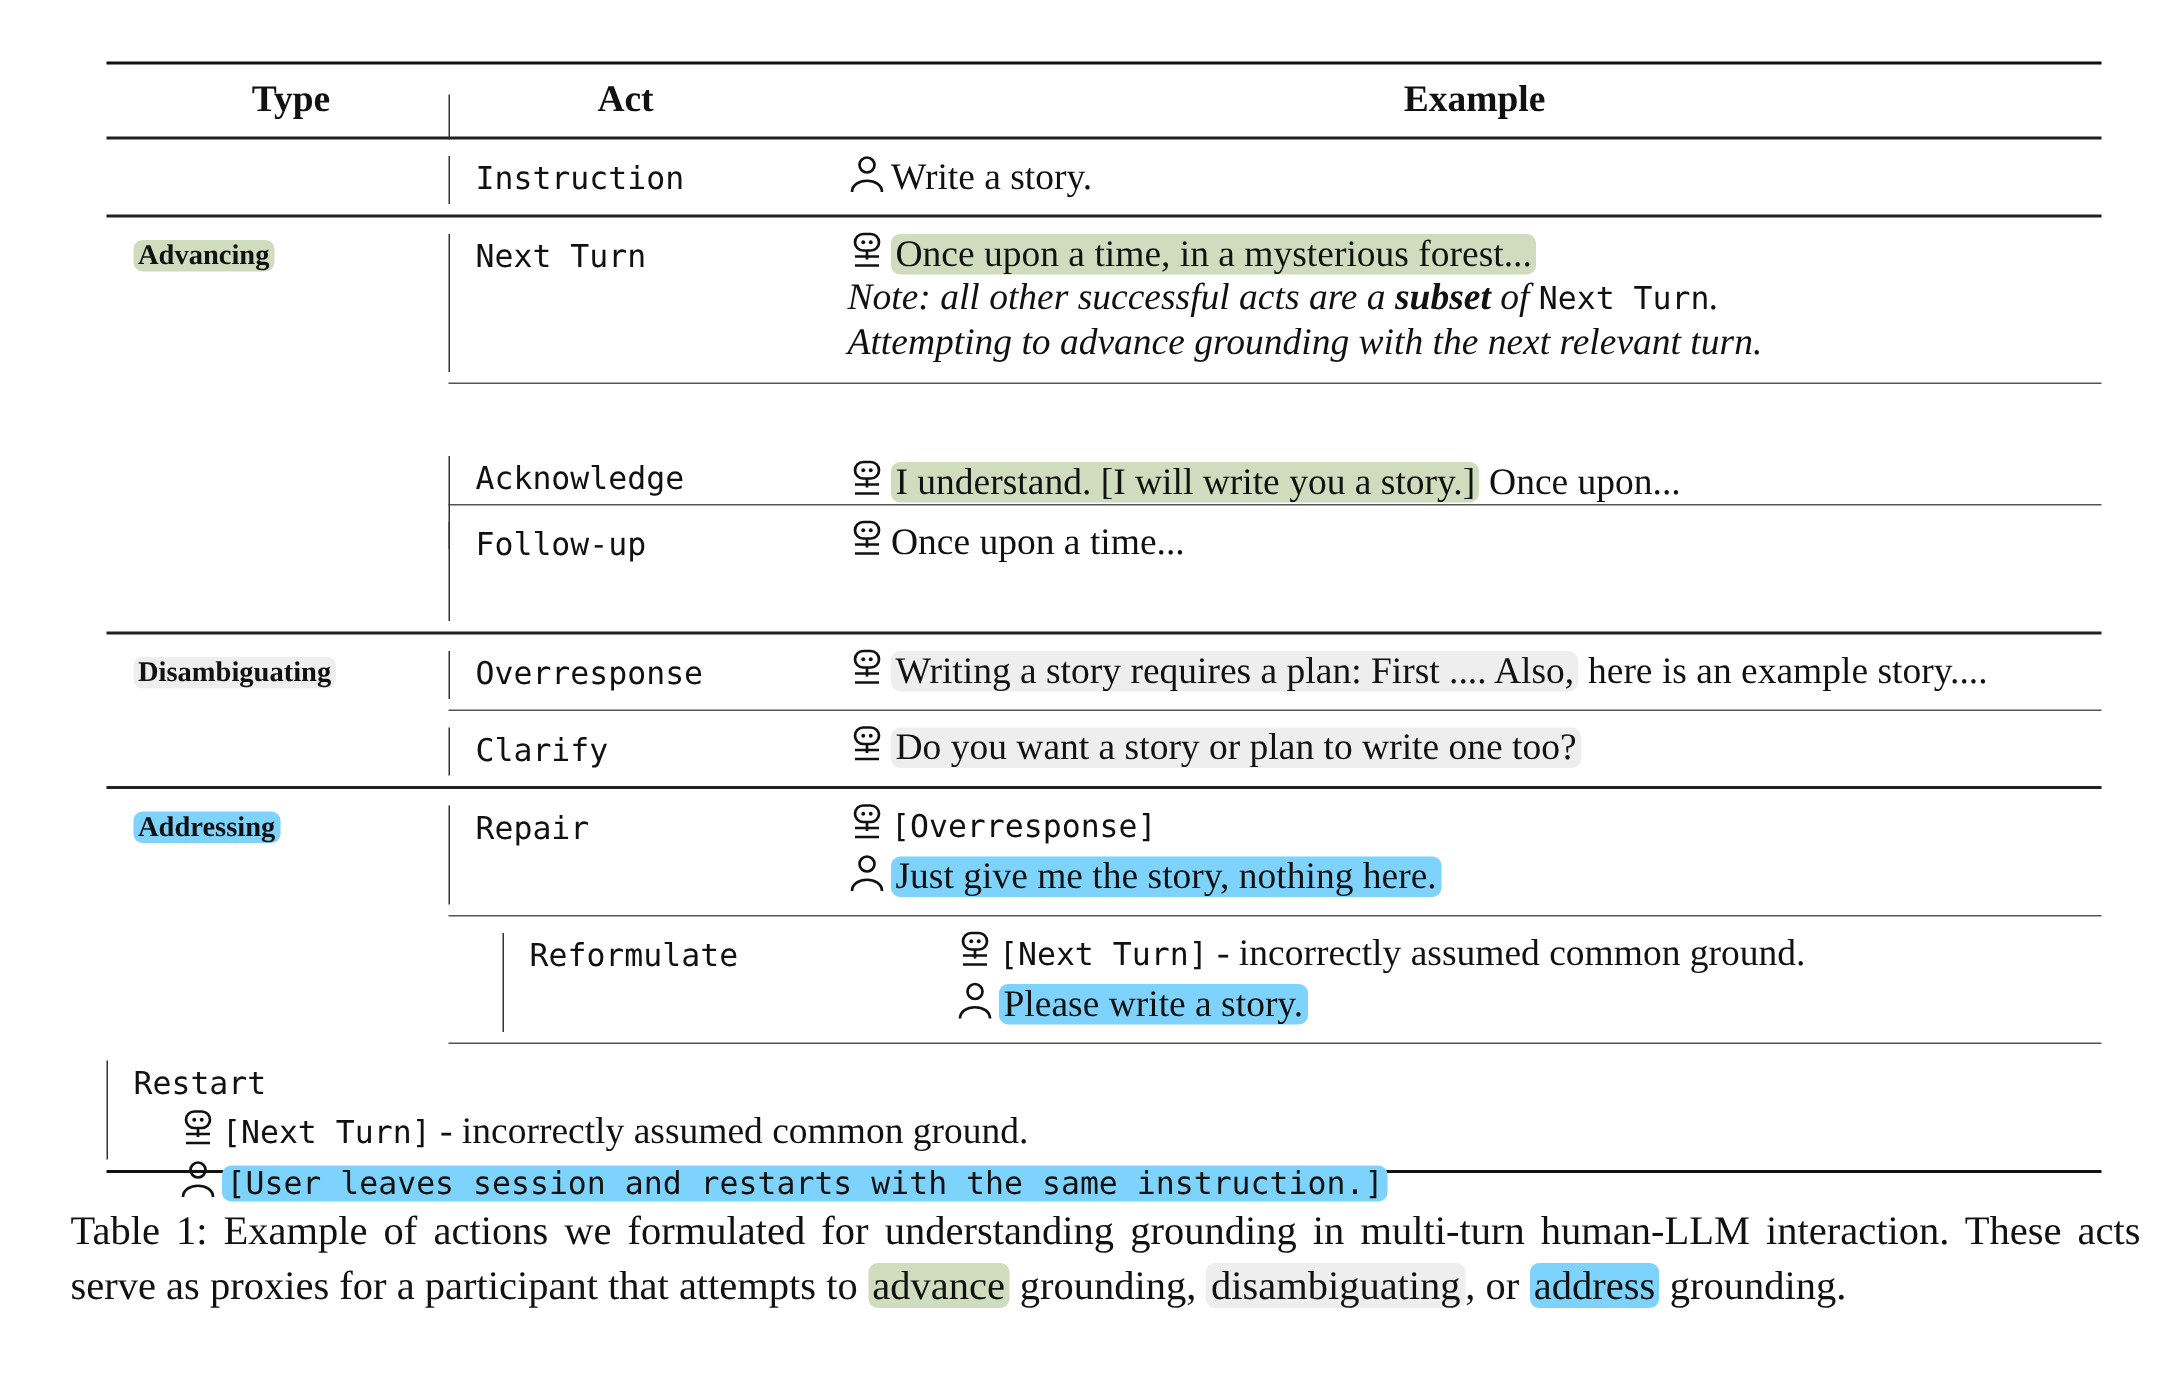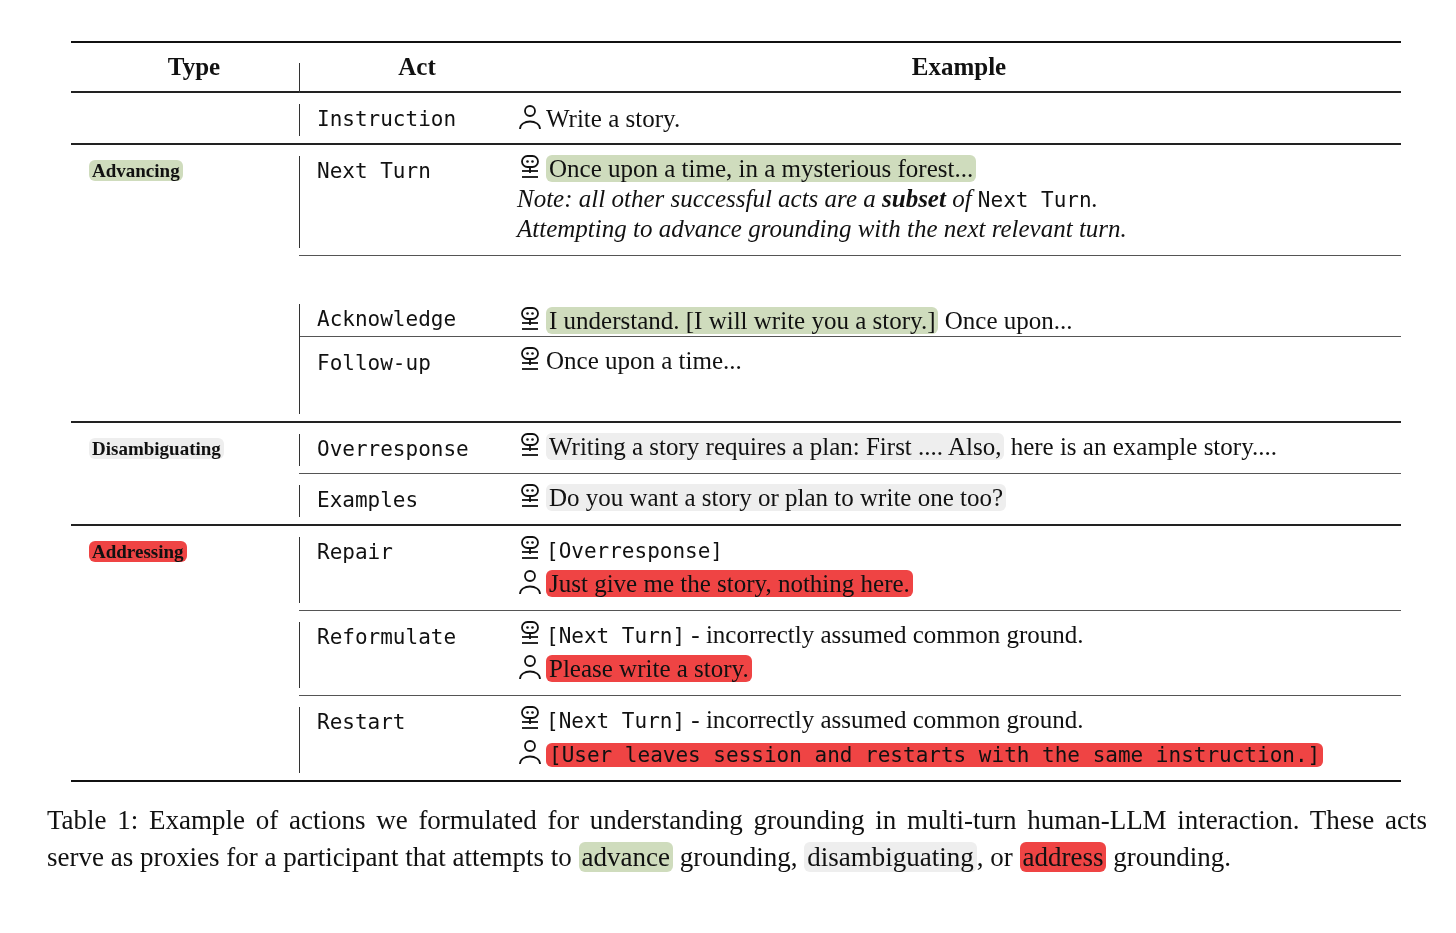--- a/index.html
+++ b/index.html
@@ -5,27 +5,27 @@
   html, body { margin: 0; padding: 0; background: #ffffff; }
   body { width: 1456px; height: 933px; position: relative; font-family: "Liberation Serif", serif; color: #111; }
   .table { position: absolute; left: 71px; top: 41px; width: 1330px; }
   .rule-thick { height: 2px; background: #111; }
   .rule-mid { height: 2px; background: #222; }
   .rule-thin { height: 1px; background: #555; }
   .row { display: flex; position: relative; }
   .col-type { width: 228px; padding-left: 18px; box-sizing: border-box; font-weight: bold; font-size: 19px; }
   .col-act { width: 218px; font-family: "DejaVu Sans Mono", monospace; font-size: 21px; position: relative; padding-left: 18px; box-sizing: border-box; }
   .col-act .vbar { position: absolute; left: 0; width: 1px; background: #333; }
-  .col-ex { flex: 1; font-size: 25px; }
+  .col-ex { flex: 1; font-size: 25px; margin-left: 48px; }
   .header .col-type, .header .col-act, .header .col-ex { font-family: "Liberation Serif", serif; font-weight: bold; font-size: 25px; text-align: center; }
   .line { height: 34px; line-height: 34px; white-space: nowrap; }
   .hl { border-radius: 6px; padding: 0 3px; }
   .hl-green { background: #cfdcbd; }
   .hl-gray { background: #eeeeee; }
-  .hl-red { background: #ef4444; }
+  .hl-red { background: #7dd3fc; }
   .mono { font-family: "DejaVu Sans Mono", monospace; font-size: 21px; }
   .ital { font-style: italic; }
   .icon { display: inline-block; width: 26px; height: 26px; vertical-align: -3px; margin-right: 3px; }
   .caption { position: absolute; left: 47px; top: 802px; width: 1380px; font-size: 27px; line-height: 37px; text-align: justify; }
 </style>
 </head>
 <body>
 
 <svg width="0" height="0" style="position:absolute">
   <defs>
@@ -105,21 +105,21 @@
     <div class="col-ex">
         <div class="line" style="height:30px;line-height:30px;"><svg class="icon">
             <use href="#bot-sym"></use>
           </svg><span class="hl hl-gray">Writing a story requires a plan: First .... Also,</span><span> here is an example story....</span></div>
       </div>
   </div>
   <div class="rule-thin" style="margin-left:228px;"></div>
 
   <div class="row" style="height:50px;padding-top:9px;box-sizing:border-box;">
     <div class="col-type"></div>
-    <div class="col-act"><span class="vbar" style="top:2px;height:32px;"></span><span class="line">Examples</span></div>
+    <div class="col-act"><span class="vbar" style="top:2px;height:32px;"></span><span class="line">Clarify</span></div>
     <div class="col-ex">
         <div class="line" style="height:30px;line-height:30px;"><svg class="icon">
             <use href="#bot-sym"></use>
           </svg><span class="hl hl-gray">Do you want a story or plan to write one too?</span></div>
       </div>
   </div>
   <div class="rule-mid"></div>
 
   <div class="row" style="height:84px;padding-top:9px;box-sizing:border-box;">
     <div class="col-type"><span class="line hl hl-red">Addressing</span></div>
@@ -128,35 +128,35 @@
       <div class="line" style="height:34px;line-height:30px;"><svg class="icon">
             <use href="#bot-sym"></use>
           </svg><span class="mono">[Overresponse]</span></div>
       <div class="line" style="height:30px;line-height:30px;"><svg class="icon">
             <use href="#user-sym"></use>
           </svg><span class="hl hl-red">Just give me the story, nothing here.</span></div>
     </div>
   </div>
   <div class="rule-thin" style="margin-left:228px;"></div>
 
-  <div class="row" style="height:84px;padding-top:9px;box-sizing:border-box;">
+  <div class="row" style="height:84px;padding-top:9px;box-sizing:border-box;gap:36px;">
     <div class="col-type"></div>
     <div class="col-act"><span class="vbar" style="top:2px;height:66px;"></span><span class="line">Reformulate</span></div>
     <div class="col-ex">
       <div class="line" style="height:34px;line-height:30px;"><svg class="icon">
             <use href="#bot-sym"></use>
           </svg><span class="mono">[Next Turn]</span><span> - incorrectly assumed common ground.</span></div>
       <div class="line" style="height:30px;line-height:30px;"><svg class="icon">
             <use href="#user-sym"></use>
           </svg><span class="hl hl-red">Please write a story.</span></div>
     </div>
   </div>
   <div class="rule-thin" style="margin-left:228px;"></div>
 
-  <div class="row" style="height:84px;padding-top:9px;box-sizing:border-box;">
+  <div class="row" style="height:84px;padding-top:9px;box-sizing:border-box;flex-direction:column;">
     <div class="col-type"></div>
     <div class="col-act"><span class="vbar" style="top:2px;height:66px;"></span><span class="line">Restart</span></div>
     <div class="col-ex">
       <div class="line" style="height:34px;line-height:30px;"><svg class="icon">
             <use href="#bot-sym"></use>
           </svg><span class="mono">[Next Turn]</span><span> - incorrectly assumed common ground.</span></div>
       <div class="line" style="height:30px;line-height:30px;"><svg class="icon">
             <use href="#user-sym"></use>
           </svg><span class="hl hl-red mono">[User leaves session and restarts with the same instruction.]</span></div>
     </div>

